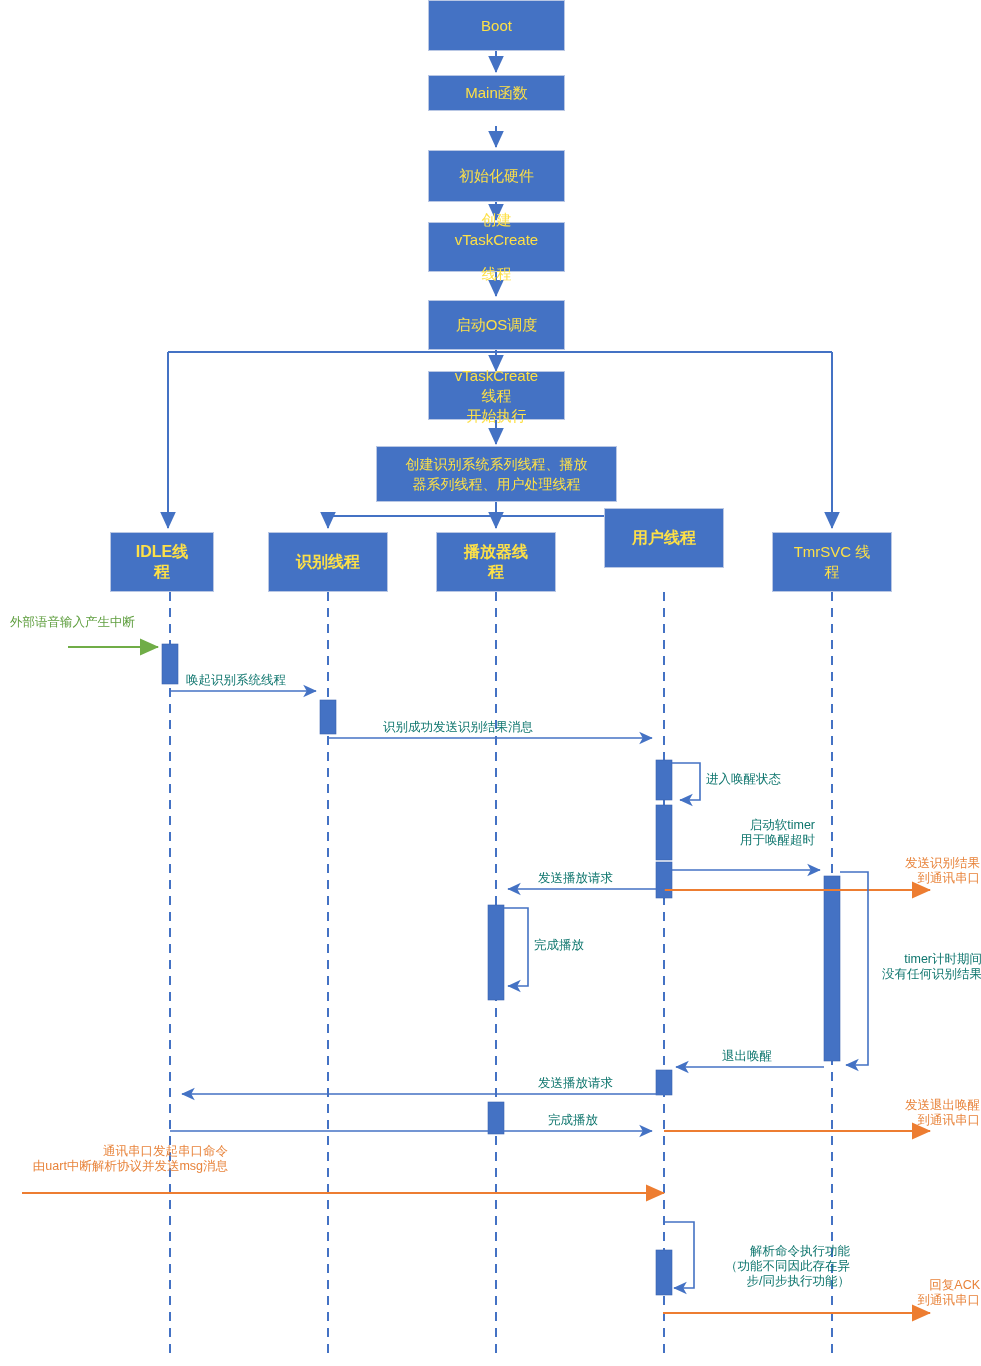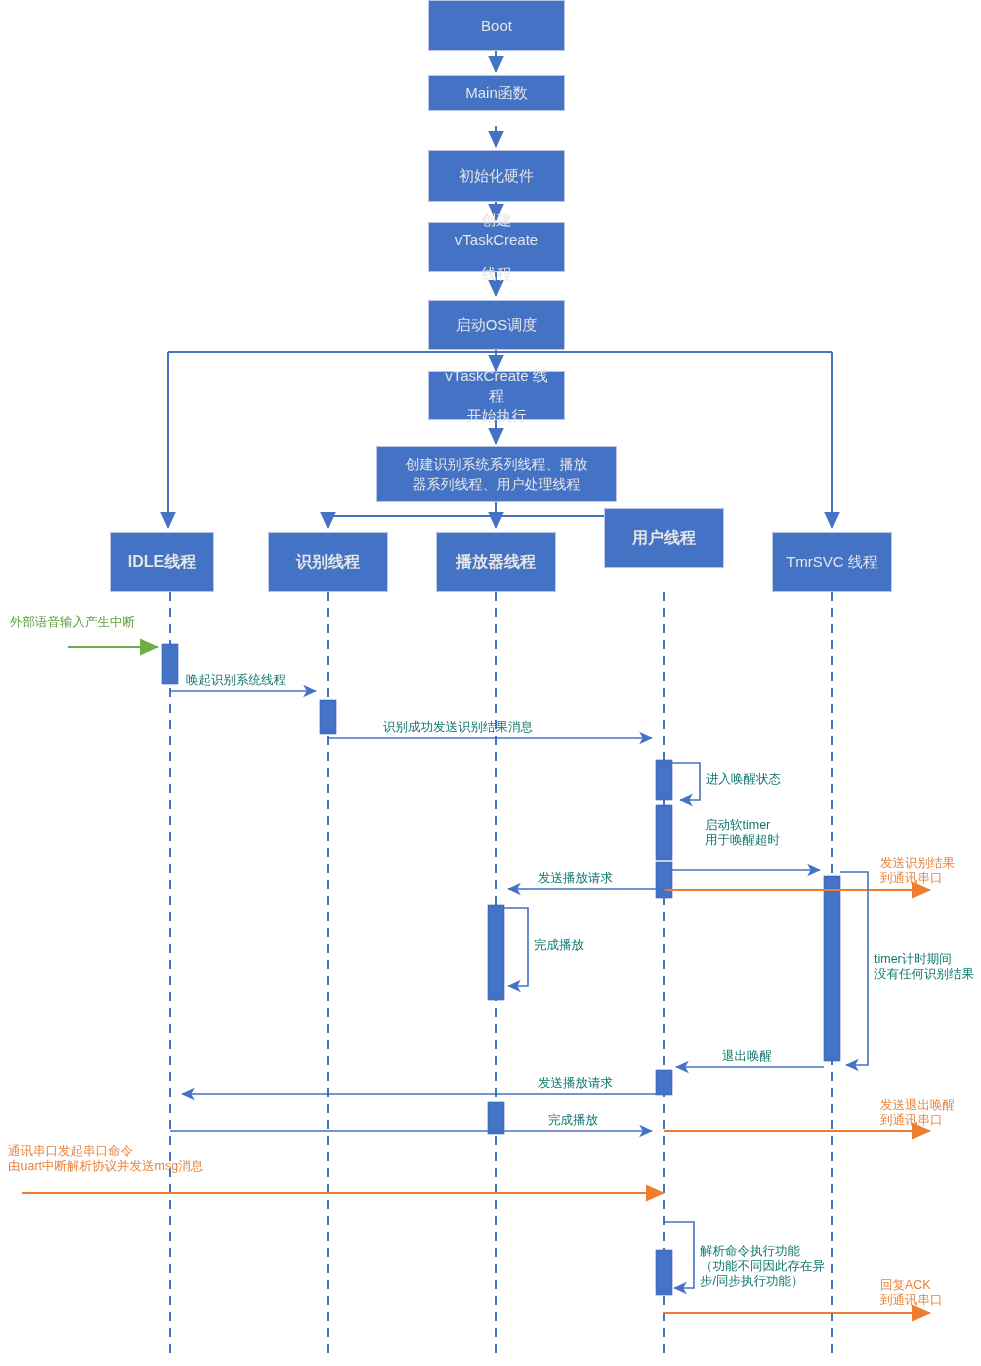--- a/index.html
+++ b/index.html
@@ -1,27 +1,27 @@
 <!DOCTYPE html>
 <html><head>
 <meta charset="utf-8">
 <style>
   html,body{margin:0;padding:0;background:#ffffff;}
   body{width:981px;height:1366px;font-family:"Liberation Sans","DejaVu Sans",sans-serif;}
   #stage{position:relative;width:981px;height:1366px;overflow:hidden;background:#fff;}
   svg#canvas{position:absolute;left:0;top:0;width:981px;height:1366px;}
 
-  .node{position:absolute;background:#4472C4;border:1px solid #B9C7E4;color:#e5e5e5;
+  .node{position:absolute;background:#4472C4;border:1px solid #B9C7E4;color:#fde047;
         display:flex;align-items:center;justify-content:center;text-align:center;
-        font-size:15px;line-height:20px;box-sizing:border-box;padding:2px 12px;}
+        font-size:15px;line-height:20px;box-sizing:border-box;padding:2px 20px;}
   .node.head{font-weight:bold;font-size:16px;}
   .node.head.thin{font-weight:normal;font-size:15px;}
 
   .lbl{position:absolute;font-size:12.5px;line-height:15px;color:#0f766e;white-space:nowrap;}
-  .lbl.ctr{text-align:left;}
+  .lbl.ctr{text-align:right;}
   .lbl.orange{color:#E8833A;}
   .lbl.green{color:#5E9E3E;}
 </style>
 </head>
 <body>
 
 <div id="stage">
 
   <svg id="canvas">
     <defs>

